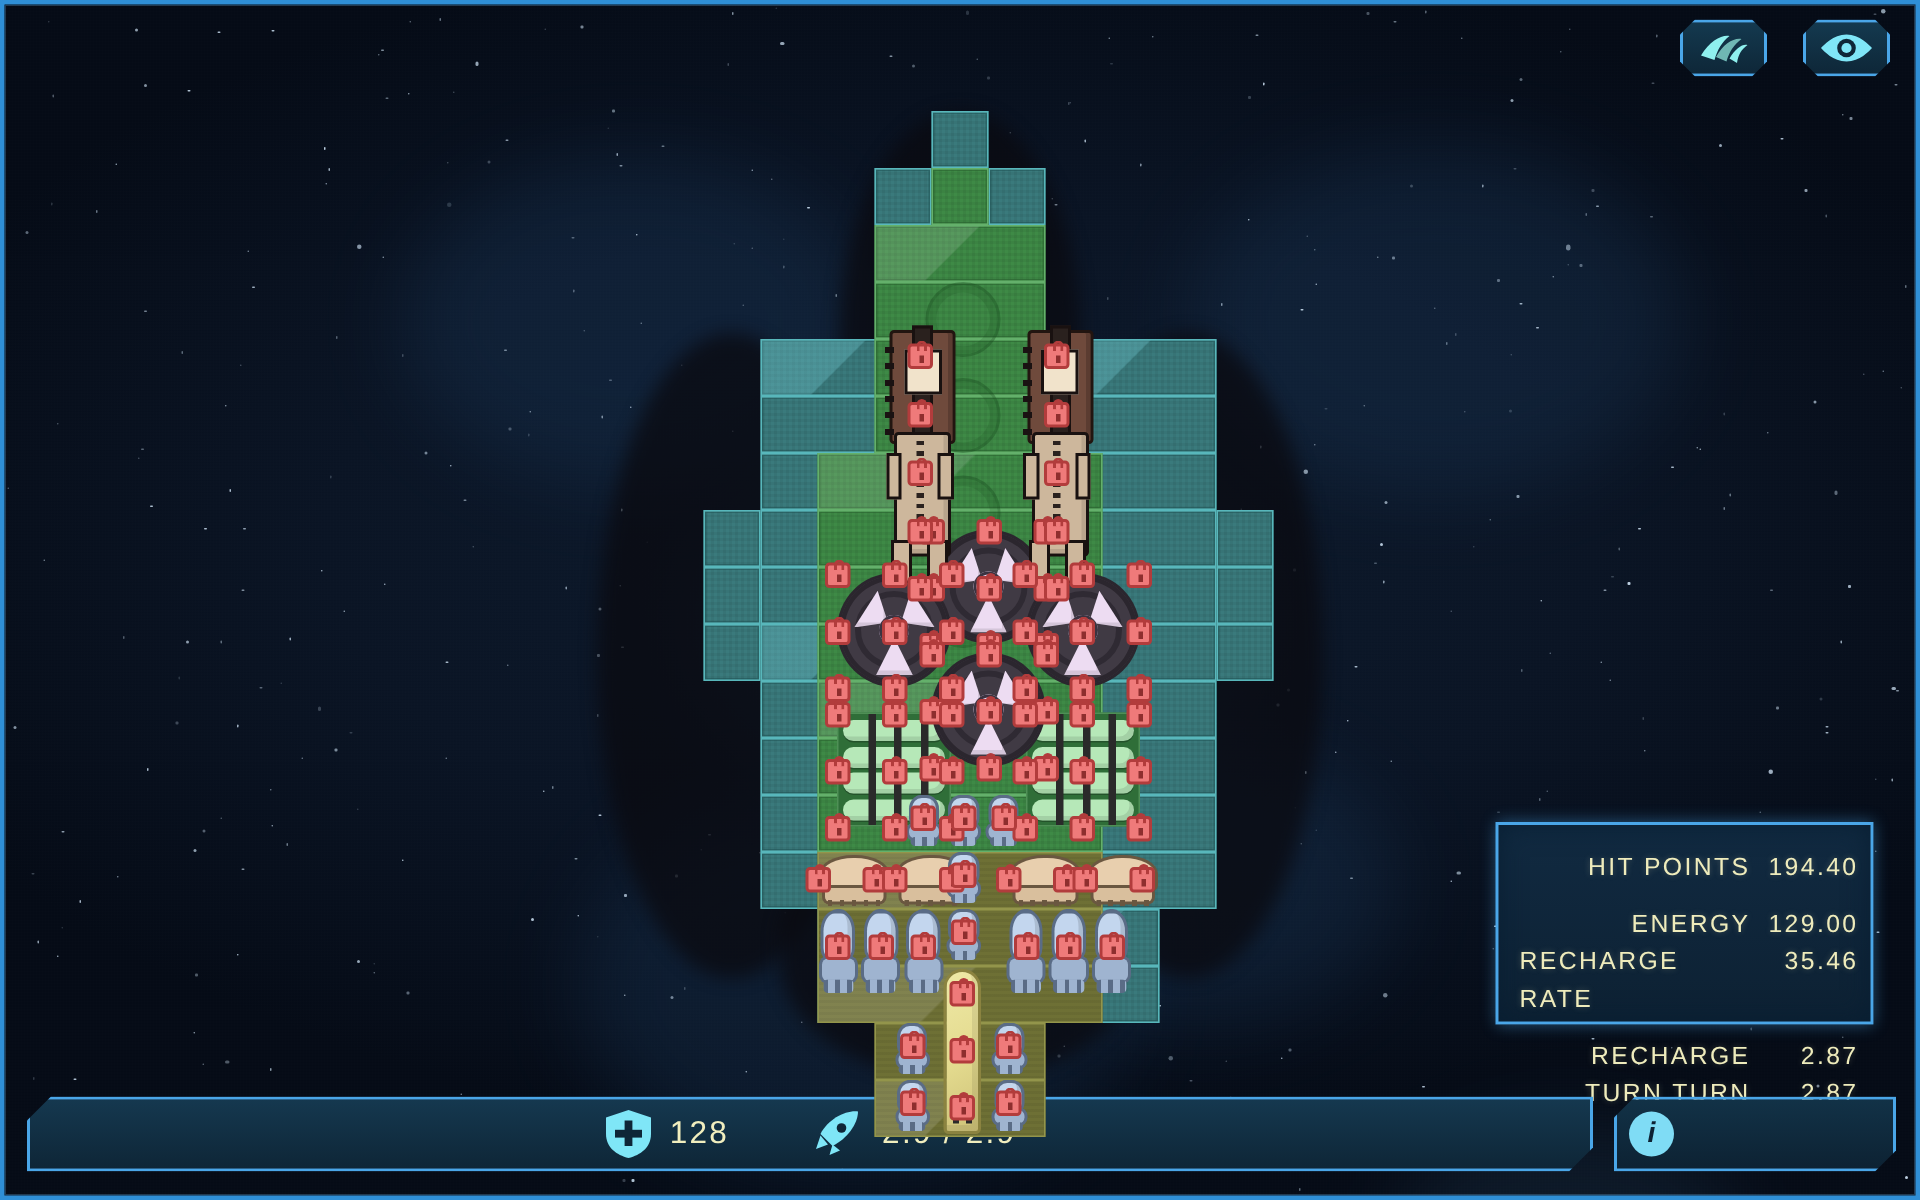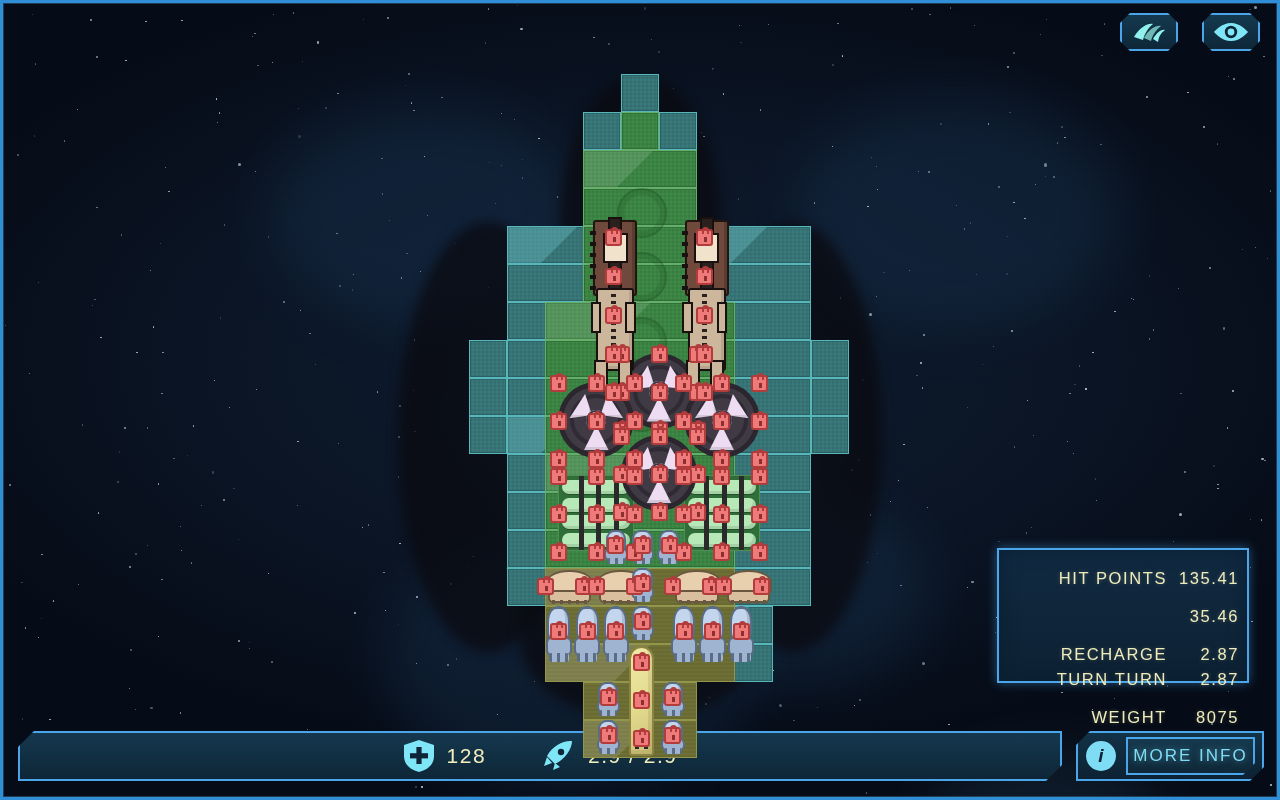--- a/index.html
+++ b/index.html
@@ -1052,24 +1052,29 @@
         <path d="M18 2 C27 2 33 9 35 11 C33 13 27 20 18 20 C9 20 3 13 1 11 C3 9 9 2 18 2 Z" fill="#7fe6f7"></path>
         <circle cx="18" cy="11" r="6.2" fill="#0e2738"></circle>
         <circle cx="18" cy="11" r="3.4" fill="#7fe6f7"></circle>
       </svg>
     </span>
   </div>
 
   <div class="stats-panel">
     <div class="stat-row">
       <span class="stat-label">HIT POINTS</span>
-      <span class="stat-val">135.41</span>
+      <span class="stat-val">194.40</span>
     </div>
     <div class="stat-gap"></div>
     <div class="stat-row">
+      <span class="stat-label">ENERGY</span>
+      <span class="stat-val">129.00</span>
+    </div>
+    <div class="stat-row">
+      <span class="stat-label">RECHARGE RATE</span>
       <span class="stat-val">35.46</span>
     </div>
     <div class="stat-gap"></div>
     <div class="stat-row">
       <span class="stat-label">RECHARGE</span>
       <span class="stat-val">2.87</span>
     </div>
     <div class="stat-row">
       <span class="stat-label">TURN TURN</span>
       <span class="stat-val">2.87</span>
@@ -1103,18 +1108,15 @@
           <path d="M17 24 L22 28 L15 31 Z" fill="#7fe6f7"></path>
           <circle cx="23" cy="13" r="3.2" fill="#0e2637"></circle>
         </svg>
       </span>
       <span class="res-val">2.9 / 2.9</span>
     </div>
   </div>
 
   <div class="moreinfo-wrap">
     <div class="info-circle">i</div>
-    <div class="moreinfo-inner">
-      <span class="moreinfo-text">MORE INFO</span>
-    </div>
   </div>
 
 </div>
 
 </body></html>

